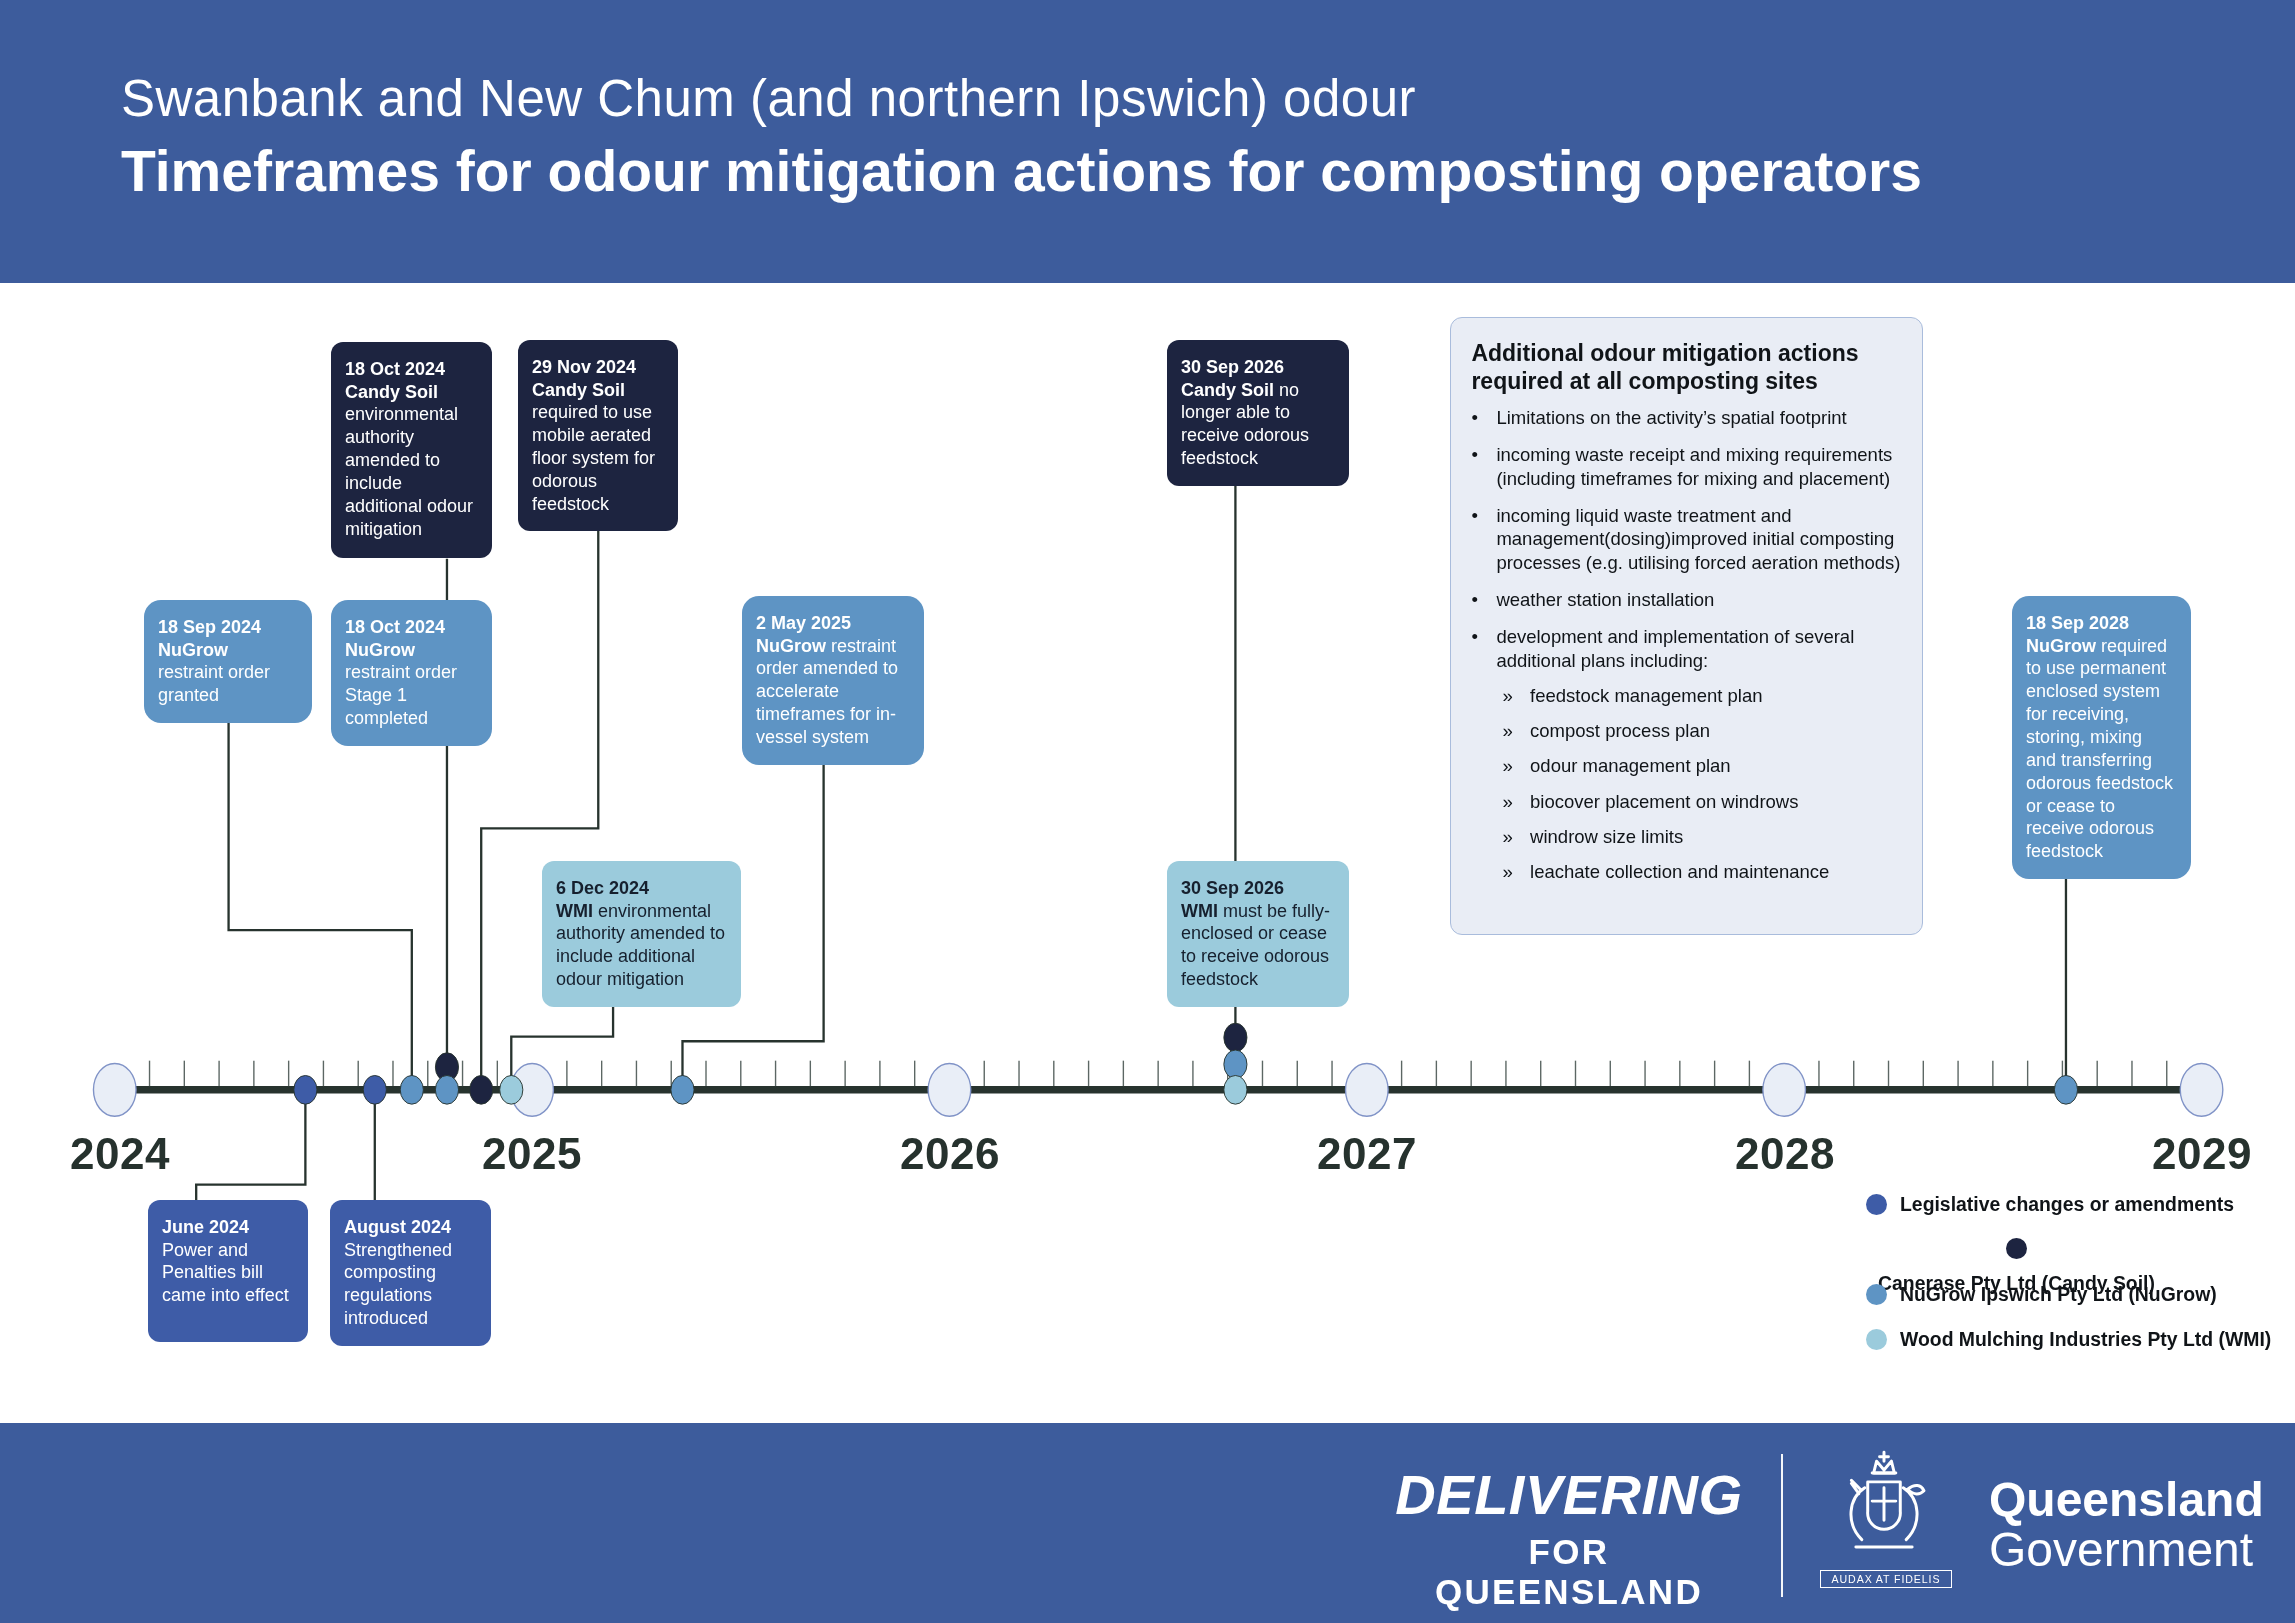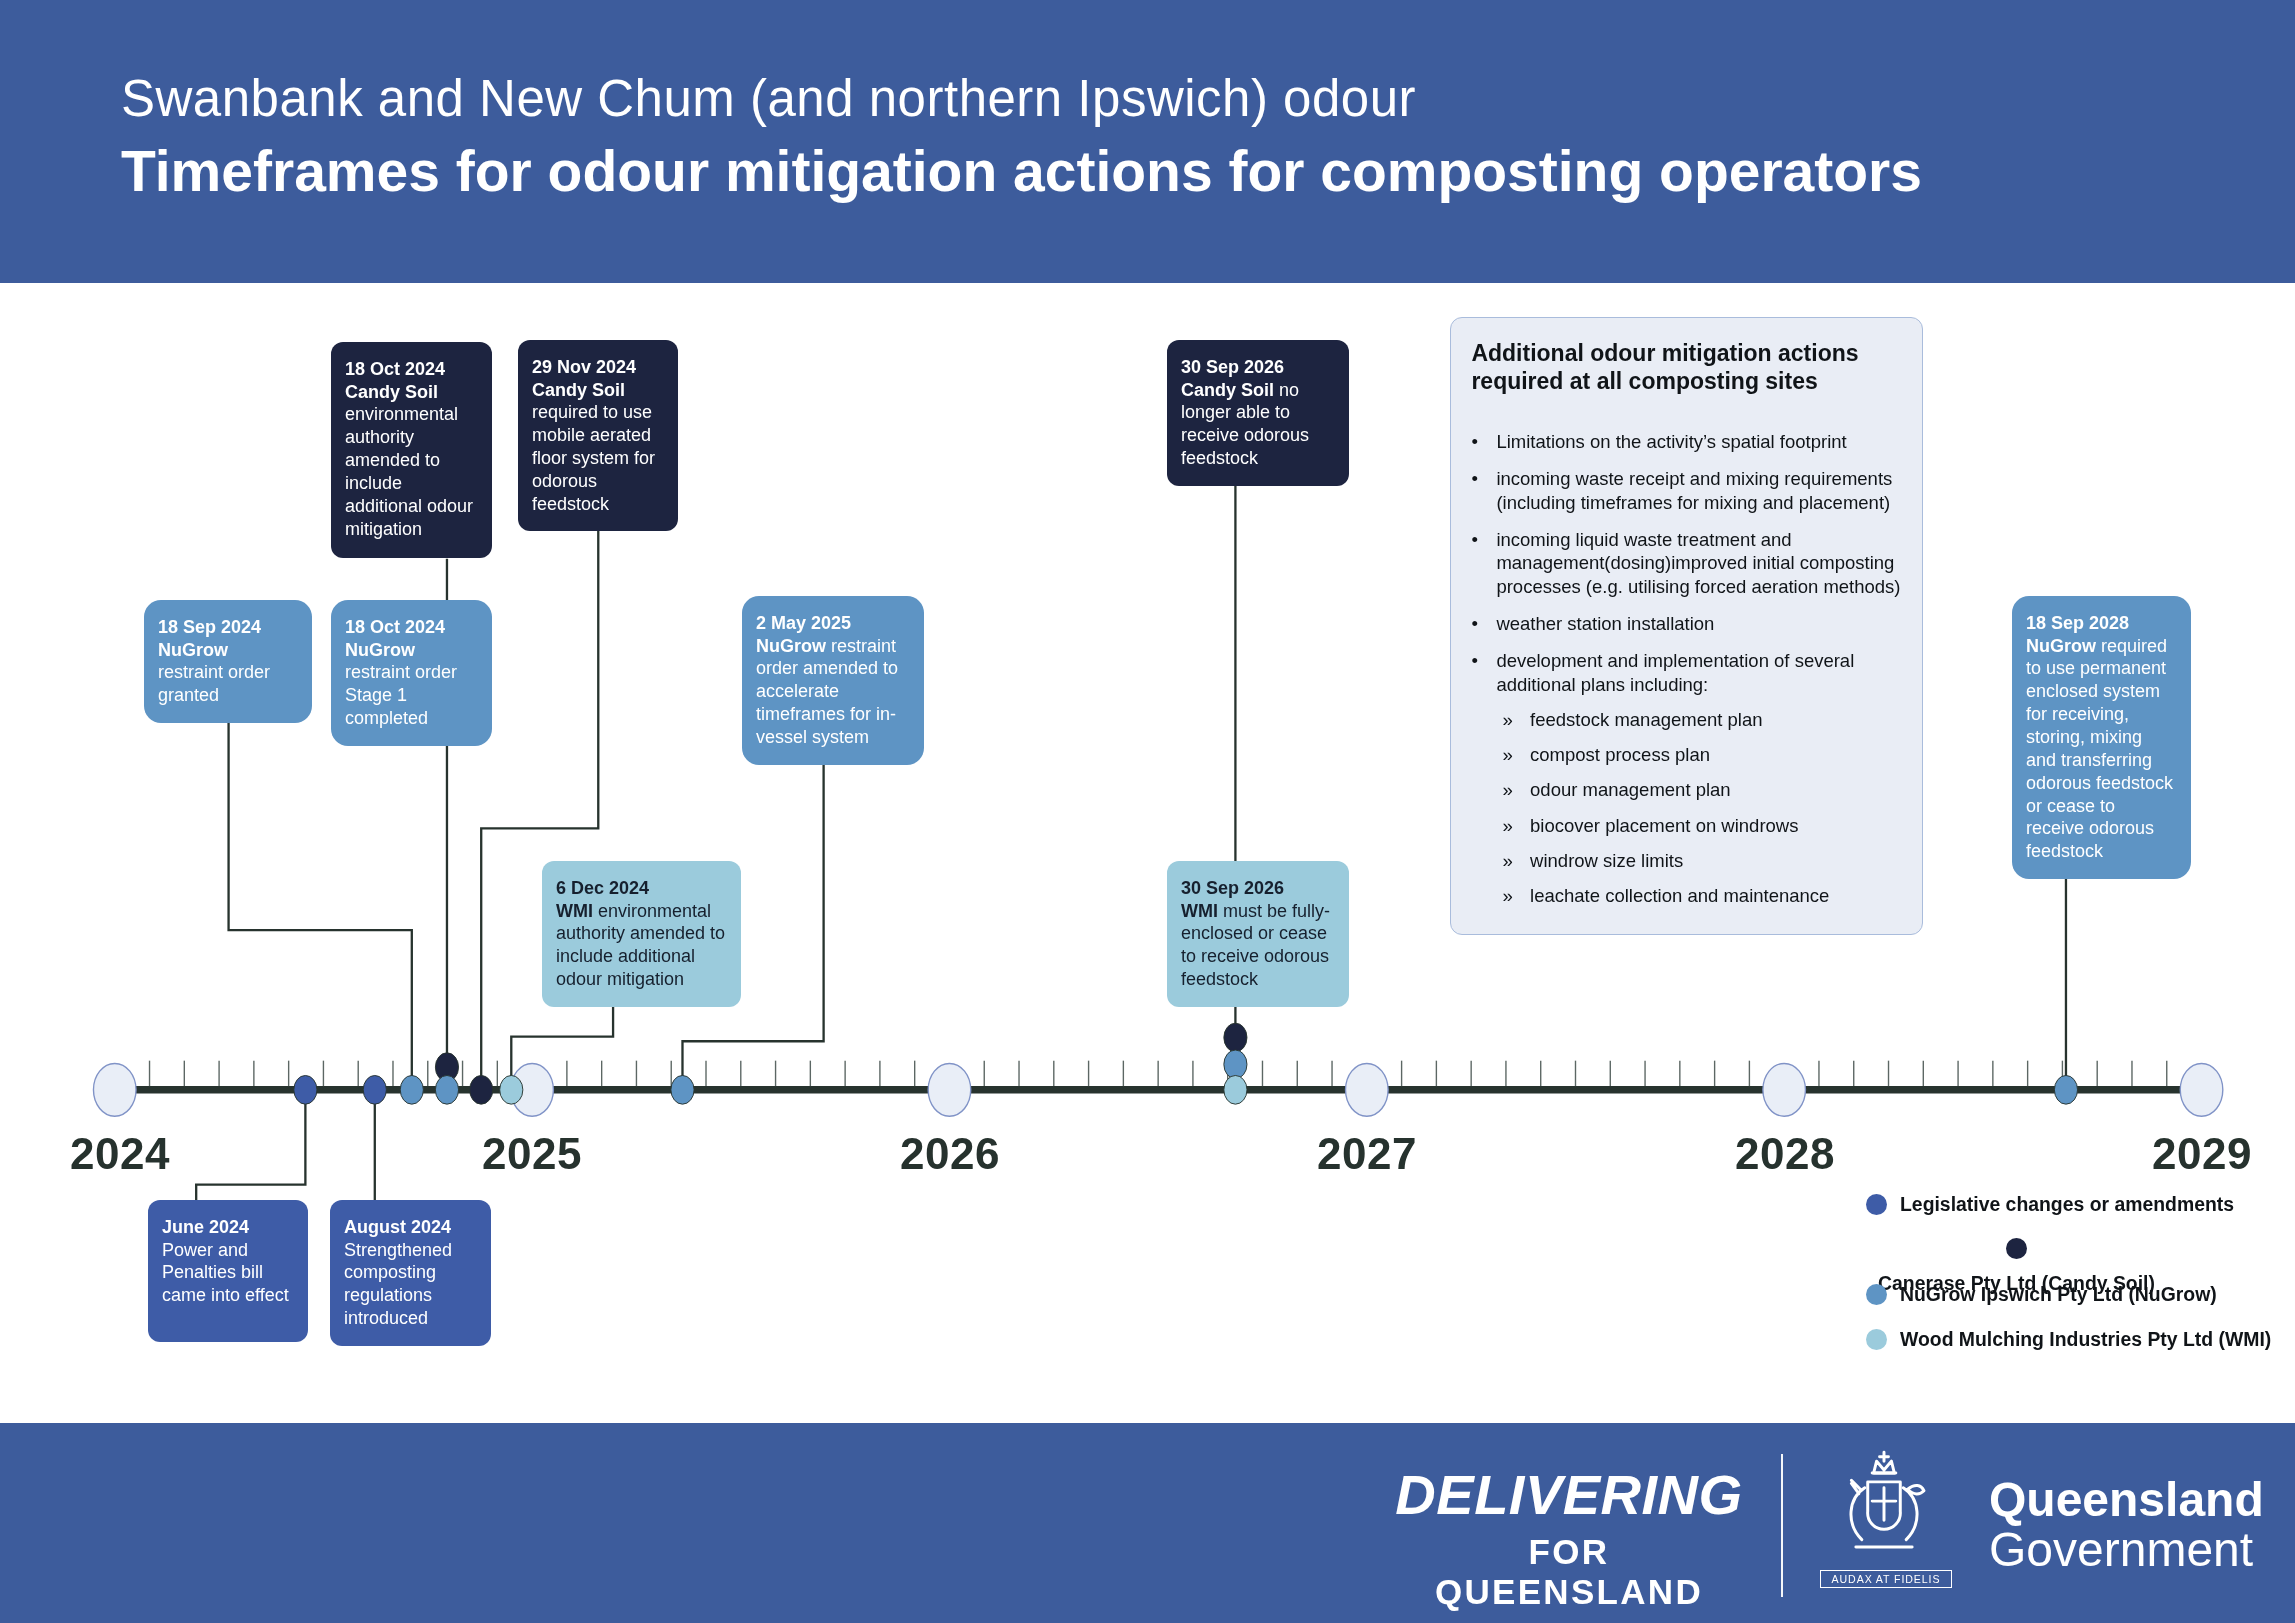--- a/index.html
+++ b/index.html
@@ -23,21 +23,21 @@
   .ebox b{font-weight:700;}
   .ebox .t b:empty{display:none;}
   .navy{background:#1d2440;color:#fff;}
   .blue{background:#5e94c4;color:#fff;border-radius:17px;}
   .light{background:#9bcbdc;color:#16202e;}
   .royal{background:#3e5ca7;color:#fff;margin-left:32px;}
   
   .panel{position:absolute;left:1450px;top:317px;width:473px;height:618px;z-index:2;
          background:#e9edf5;border:1.4px solid #a9bcdc;border-radius:12px;box-sizing:border-box;
          padding:22px 20.4px;color:#101418;}
-  .panel h2{margin:0 0 35px 0;font-size:23px;line-height:1.2;font-weight:700;}
+  .panel h2{margin:0 0 11px 0;font-size:23px;line-height:1.2;font-weight:700;}
   .panel ul{list-style:none;margin:0;padding:0;font-size:18.5px;line-height:1.26;}
   .panel .row{display:flex;gap:14px;}
   .panel li{margin-bottom:14px;}
   .panel .mk{flex:0 0 11px;}
   .panel ul.sub{padding-left:31px;margin-top:12px;}
   .panel ul.sub li{margin-bottom:12px;}
   .panel ul.sub .row{gap:16.7px;}
   
   .lg-row{position:absolute;z-index:2;display:flex;align-items:center;gap:13px;}
   .lg-dot{width:21px;height:21px;border-radius:50%;flex:0 0 21px;}

